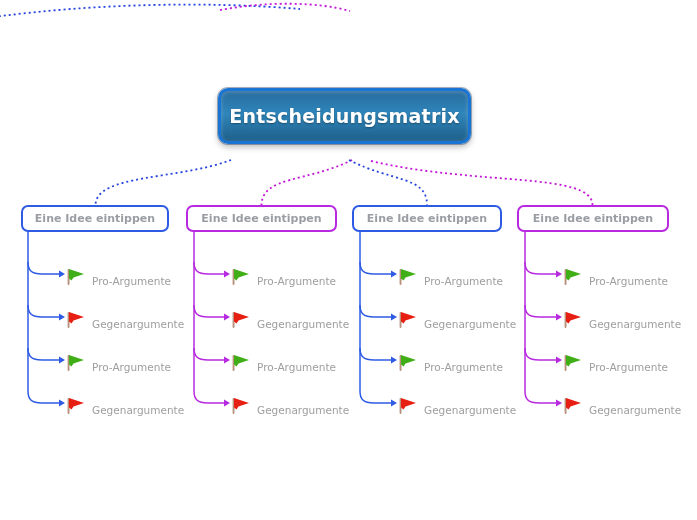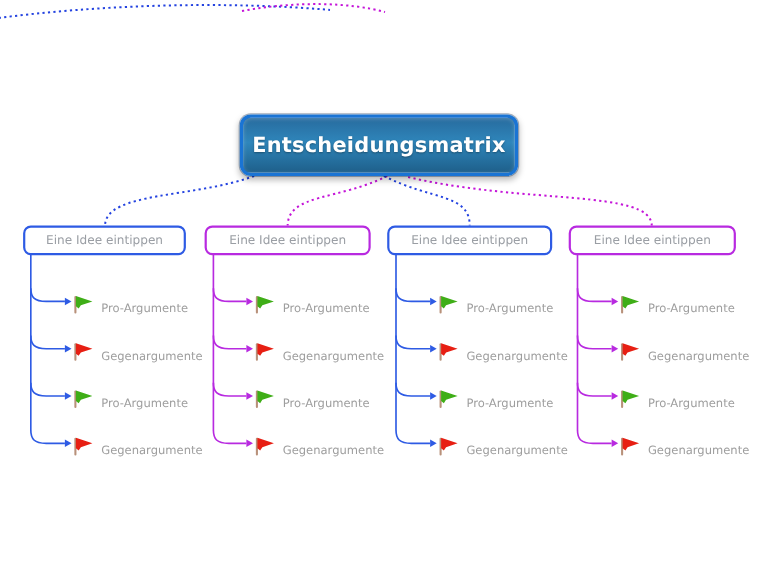--- a/index.html
+++ b/index.html
@@ -12,37 +12,37 @@
   
   .dot-blue   {stroke:var(--blue_dotted);stroke-width:1.8;fill:none;stroke-dasharray:2 3;}
   .dot-magenta{stroke:var(--magenta_dotted);stroke-width:1.8;fill:none;stroke-dasharray:2 3;}
   .ln-blue    {stroke:var(--blue_line);stroke-width:1.5;fill:none;}
   .ln-magenta {stroke:var(--magenta_line);stroke-width:1.5;fill:none;}
   .ar-blue    {fill:var(--blue_line);stroke:none;}
   .ar-magenta {fill:var(--magenta_line);stroke:none;}
 
   
   .root-node{
-    position:absolute;left:218px;top:104px;width:253px;height:56px;
+    position:absolute;left:218px;top:88px;width:253px;height:56px;
     box-sizing:border-box;border:3px solid var(--root_border);border-radius:10px;
     background:linear-gradient(180deg,var(--root_fill_top) 0%,var(--root_fill_mid) 45%,var(--root_fill_bottom) 100%);
     box-shadow:0 0 0 1px rgba(10,40,80,.35), 0 3px 6px rgba(0,0,0,.28), inset 0 1px 4px rgba(255,255,255,.25);
     display:flex;align-items:center;justify-content:center;cursor:pointer;
   }
   .root-node .lbl{
     color:#ffffff;font-size:19px;font-weight:bold;letter-spacing:.2px;
     text-shadow:0 1px 2px rgba(0,0,0,.35);white-space:nowrap;
   }
 
   
   .idea-node{
     position:absolute;height:27px;box-sizing:border-box;background:var(--idea_fill);
     border-radius:7px;display:flex;align-items:center;justify-content:center;cursor:text;
   }
-  .idea-node .lbl{color:var(--idea_text);font-size:11px;font-weight:normal;white-space:nowrap;}
+  .idea-node .lbl{color:var(--idea_text);font-size:11px;font-weight:bold;white-space:nowrap;}
   .idea-blue   {border:2px solid var(--blue_line);}
   .idea-magenta{border:2px solid var(--magenta_line);}
   #idea0{left:21px; top:205px;width:148px;}
   #idea1{left:186px;top:205px;width:151px;}
   #idea2{left:352px;top:205px;width:150px;}
   #idea3{left:517px;top:205px;width:152px;}
 
   
   .leaf{
     position:absolute;height:26px;display:flex;align-items:flex-end;gap:6px;cursor:pointer;

